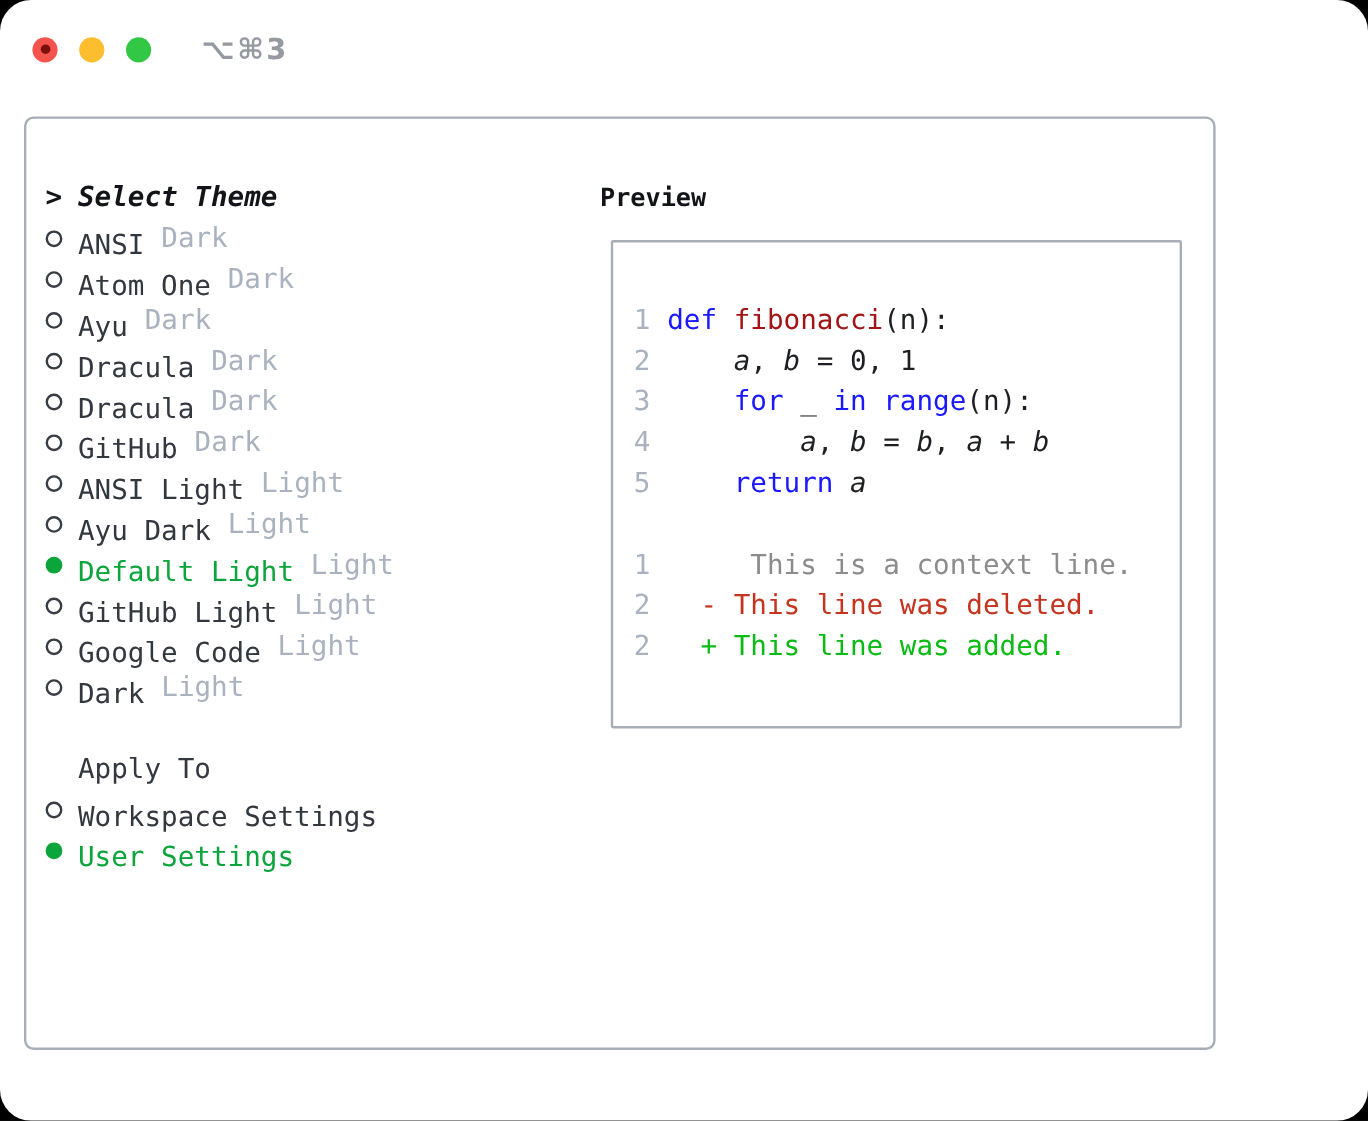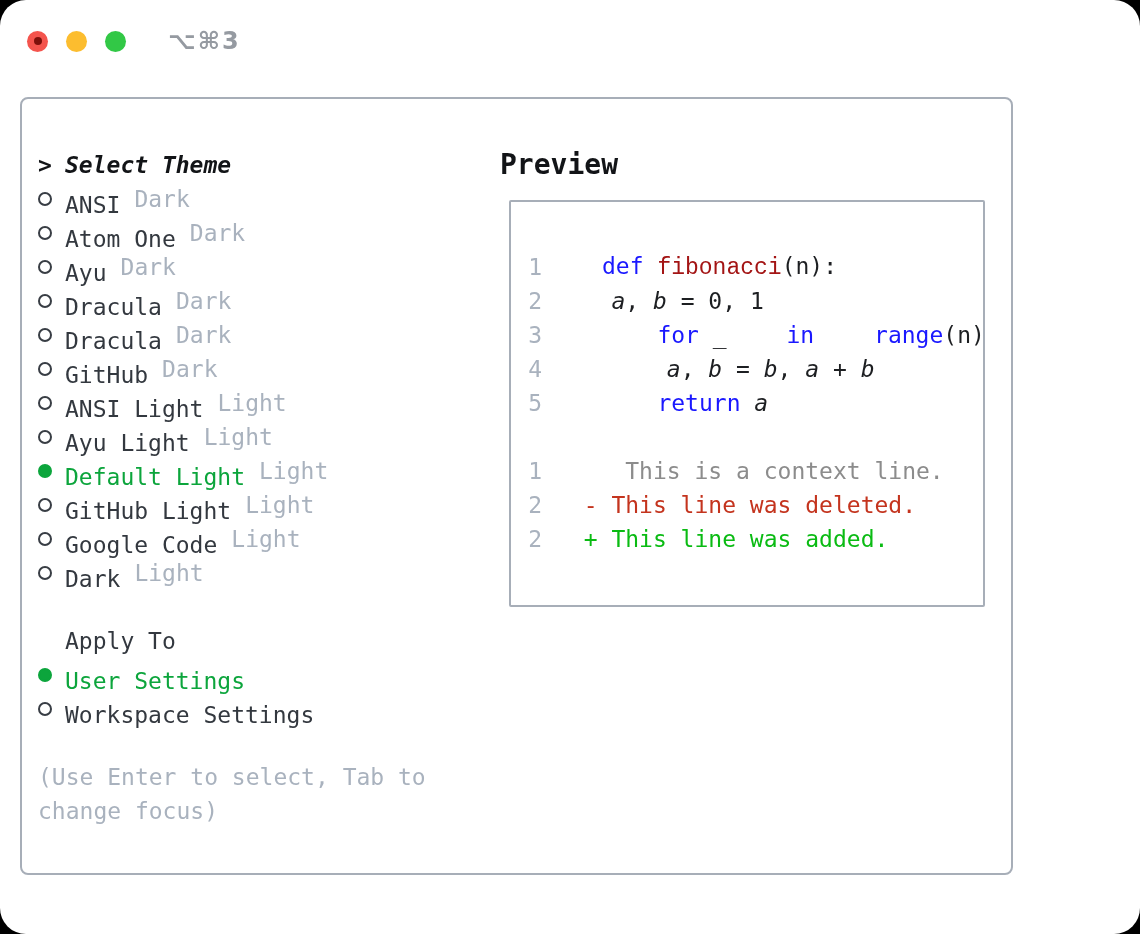--- a/index.html
+++ b/index.html
@@ -27,27 +27,27 @@
   .circle{width:14px;height:14px;border:2px solid #383d44;border-radius:50%;box-sizing:border-box;}
   .circle.filled{background:var(--accent-green);border-color:var(--accent-green);}
   .iname{color:var(--item-text);margin-top:12px;}
   .item.selected .iname{color:var(--accent-green);}
   .variant{color:var(--muted-gray);margin-left:14px;}
   .blank{height:34px;}
   .apply-heading{color:var(--item-text);}
   .hint{color:var(--muted-gray);line-height:34px;width:432px;}
 
   
-  .preview-heading{position:absolute;left:478px;top:49px;height:34px;line-height:34px;font-size:28px;font-weight:bold;color:var(--heading-text);}
+  .preview-heading{position:absolute;left:478px;top:49px;height:34px;line-height:34px;font-size:21px;font-weight:bold;color:var(--heading-text);}
   .preview-box{position:absolute;left:487px;top:101px;width:476px;height:407px;border:2px solid var(--border-gray);border-radius:2px;box-sizing:border-box;padding:48px 0 0 17px;overflow:hidden;}
   .prow{display:flex;height:34px;align-items:center;font-size:23px;white-space:pre;}
   .lnum{flex:0 0 14px;margin-right:14px;color:var(--muted-gray);text-align:right;}
   .codeseg{white-space:pre;color:var(--code-text);}
-  .t-kw{color:var(--keyword);margin-left:46px;}
-  .t-fn{color:var(--function);font-family:Liberation Mono, monospace;}
+  .t-kw{color:var(--keyword);}
+  .t-fn{color:var(--function);}
   .t-va{font-style:italic;color:var(--code-text);}
   .t-pl{color:var(--code-text);}
   .t-ctx{color:var(--context-gray);margin-top:24px;}
   .t-del{color:var(--deleted-red);margin-top:12px;}
   .t-add{color:var(--added-green);}
 </style>
 </head>
 <body>
 
 <div class="window">
@@ -69,37 +69,36 @@
         <span class="heading">Select Theme</span>
       </div>
       <div id="theme-list">
           <div class="row item"><span class="marker"><span class="circle"></span></span><span class="iname">ANSI</span><span class="variant">Dark</span></div>
           <div class="row item"><span class="marker"><span class="circle"></span></span><span class="iname">Atom One</span><span class="variant">Dark</span></div>
           <div class="row item"><span class="marker"><span class="circle"></span></span><span class="iname">Ayu</span><span class="variant">Dark</span></div>
           <div class="row item"><span class="marker"><span class="circle"></span></span><span class="iname">Dracula</span><span class="variant">Dark</span></div>
           <div class="row item"><span class="marker"><span class="circle"></span></span><span class="iname">Dracula</span><span class="variant">Dark</span></div>
           <div class="row item"><span class="marker"><span class="circle"></span></span><span class="iname">GitHub</span><span class="variant">Dark</span></div>
           <div class="row item"><span class="marker"><span class="circle"></span></span><span class="iname">ANSI Light</span><span class="variant">Light</span></div>
-          <div class="row item"><span class="marker"><span class="circle"></span></span><span class="iname">Ayu Light</span><span class="variant">Light</span></div>
+          <div class="row item"><span class="marker"><span class="circle"></span></span><span class="iname">Ayu Dark</span><span class="variant">Light</span></div>
           <div class="row item selected"><span class="marker"><span class="circle filled"></span></span><span class="iname">Default Light</span><span class="variant">Light</span></div>
           <div class="row item"><span class="marker"><span class="circle"></span></span><span class="iname">GitHub Light</span><span class="variant">Light</span></div>
           <div class="row item"><span class="marker"><span class="circle"></span></span><span class="iname">Google Code</span><span class="variant">Light</span></div>
           <div class="row item"><span class="marker"><span class="circle"></span></span><span class="iname">Dark</span><span class="variant">Light</span></div>
         </div>
       <div class="row blank"></div>
       <div class="row">
         <span class="marker"></span>
         <span class="apply-heading">Apply To</span>
       </div>
       <div id="apply-list">
+          <div class="row item"><span class="marker"><span class="circle"></span></span><span class="iname">Workspace Settings</span></div>
           <div class="row item selected"><span class="marker"><span class="circle filled"></span></span><span class="iname">User Settings</span></div>
-          <div class="row item"><span class="marker"><span class="circle"></span></span><span class="iname">Workspace Settings</span></div>
         </div>
       <div class="row blank"></div>
-      <div class="hint">(Use Enter to select, Tab to change focus)</div>
     </div>
 
     <div class="preview-heading">Preview</div>
     <div class="preview-box">
       <div id="preview-lines">
           <div class="prow"><span class="lnum">1</span><span class="codeseg"><span class="t-kw">def</span><span class="t-pl"> </span><span class="t-fn">fibonacci</span><span class="t-pl">(n):</span></span></div>
           <div class="prow"><span class="lnum">2</span><span class="codeseg"><span class="t-pl">    </span><span class="t-va">a</span><span class="t-pl">, </span><span class="t-va">b</span><span class="t-pl"> = 0, 1</span></span></div>
           <div class="prow"><span class="lnum">3</span><span class="codeseg"><span class="t-pl">    </span><span class="t-kw">for</span><span class="t-pl"> _ </span><span class="t-kw">in</span><span class="t-pl"> </span><span class="t-kw">range</span><span class="t-pl">(n):</span></span></div>
           <div class="prow"><span class="lnum">4</span><span class="codeseg"><span class="t-pl">        </span><span class="t-va">a</span><span class="t-pl">, </span><span class="t-va">b</span><span class="t-pl"> = </span><span class="t-va">b</span><span class="t-pl">, </span><span class="t-va">a</span><span class="t-pl"> + </span><span class="t-va">b</span></span></div>
           <div class="prow"><span class="lnum">5</span><span class="codeseg"><span class="t-pl">    </span><span class="t-kw">return</span><span class="t-pl"> </span><span class="t-va">a</span></span></div>

